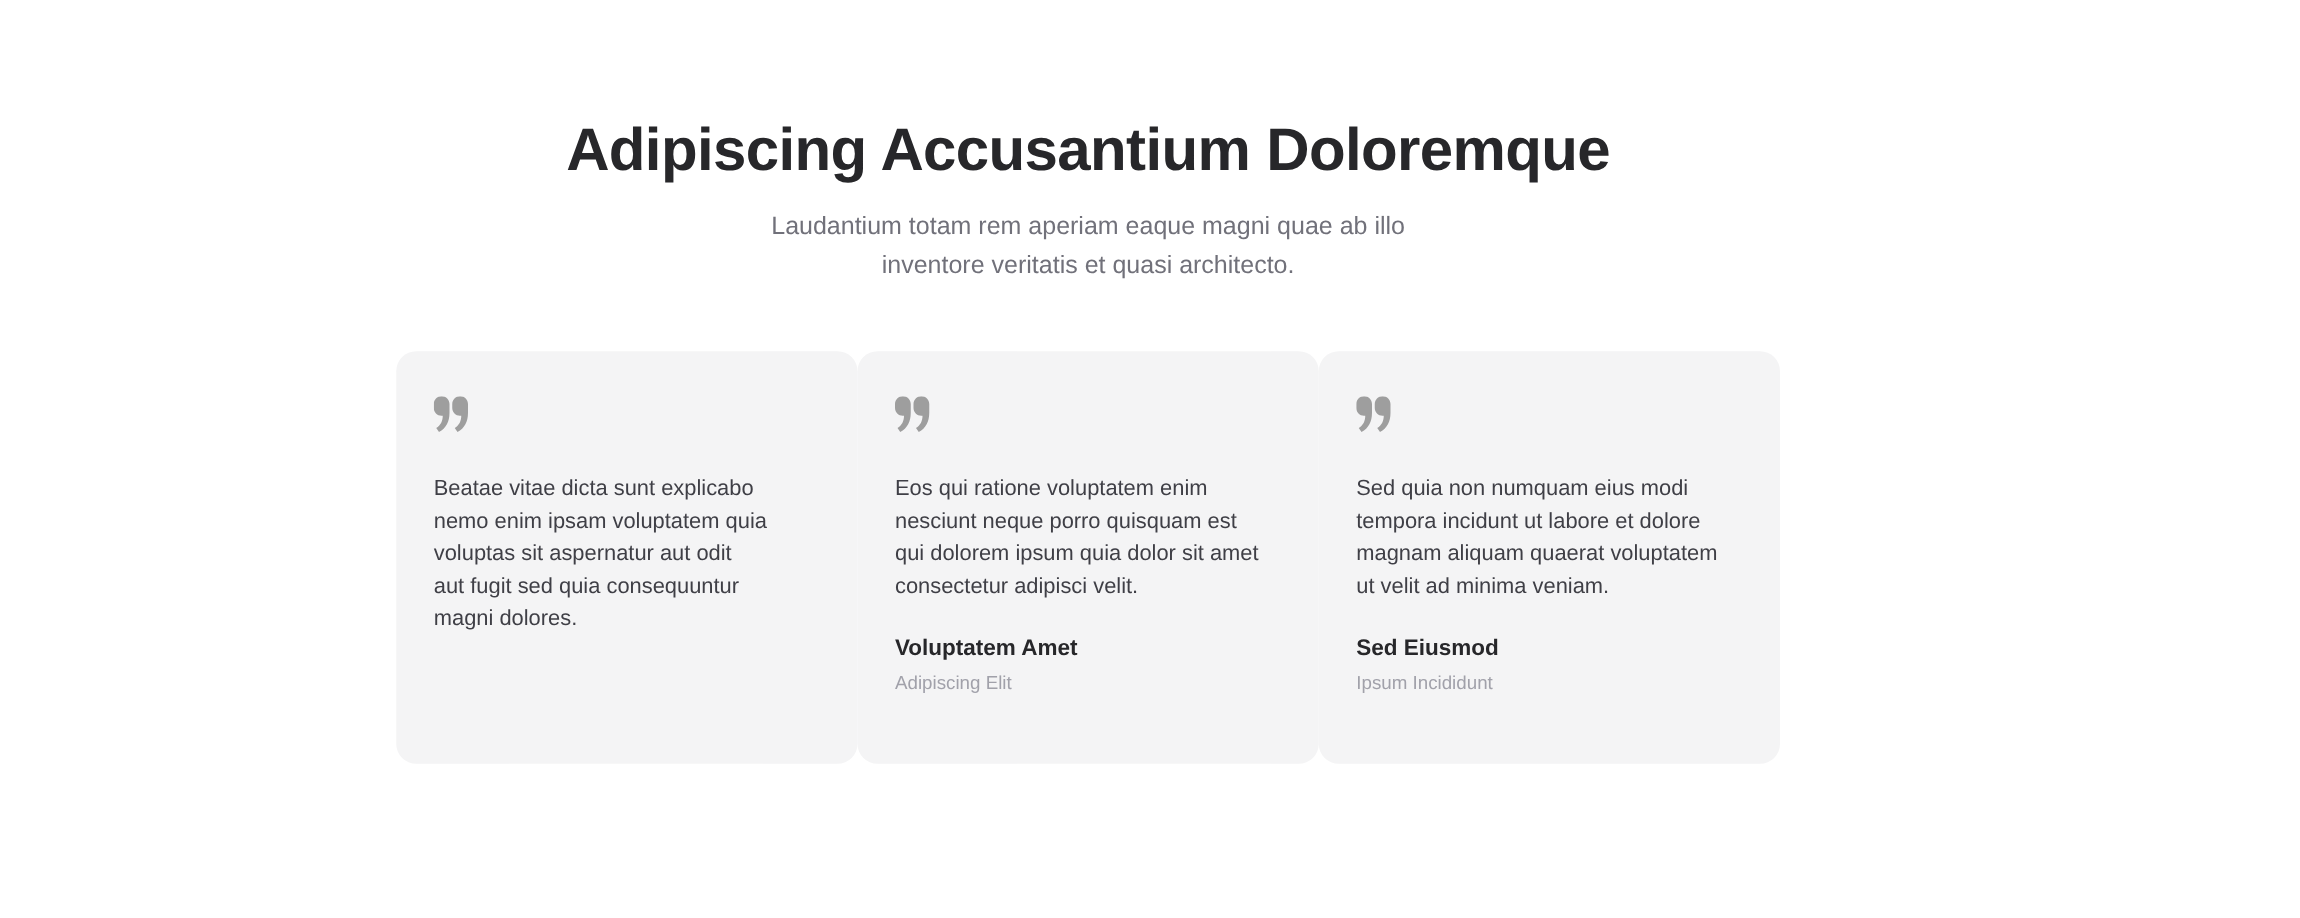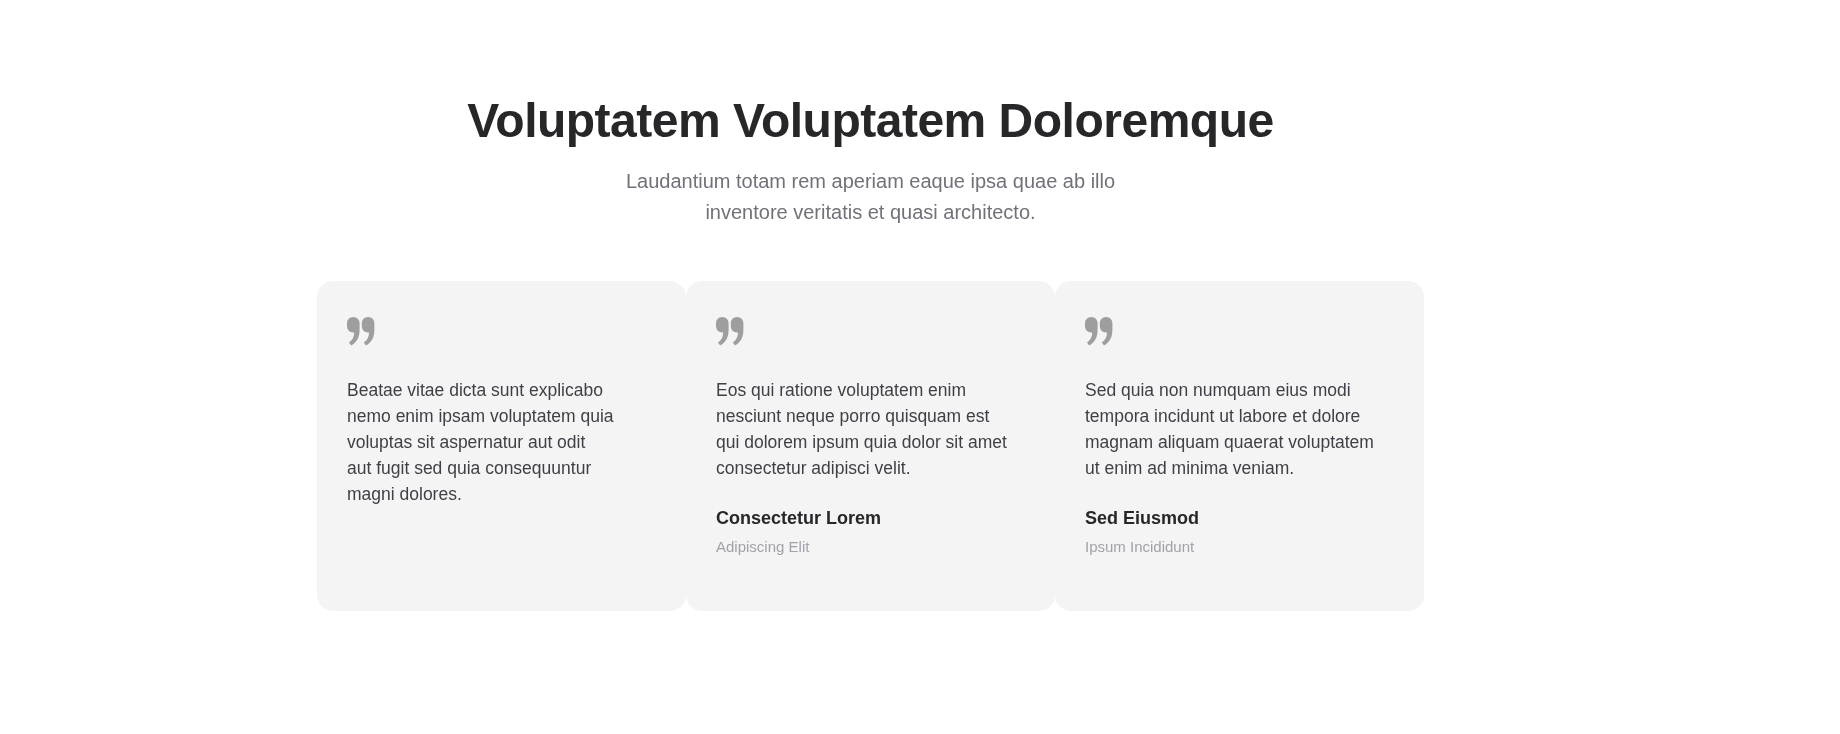--- a/index.html
+++ b/index.html
@@ -71,22 +71,22 @@
     margin: 7px 0 0 0;
     font-size: 15px;
     line-height: 19px;
     color: var(--muted-text, #a1a1aa);
   }
 </style>
 </head>
 <body style="background: rgb(255, 255, 255);">
 
 <div class="section">
-  <h1 class="page-title">Voluptatem Voluptatem Doloremque</h1>
-  <p class="page-subtitle">Laudantium totam rem aperiam eaque ipsa quae ab illo
+  <h1 class="page-title">Adipiscing Accusantium Doloremque</h1>
+  <p class="page-subtitle">Laudantium totam rem aperiam eaque magni quae ab illo
 inventore veritatis et quasi architecto.</p>
 
   <div class="cards-grid">
 
     <div class="card">
       <span class="quote-icon">
         <svg width="28" height="29" viewBox="0 0 28 29" xmlns="http://www.w3.org/2000/svg">
           <g style="fill: var(--quote-icon, #9e9e9e);">
             <path d="M6.2 0C2.78 0 0 2.78 0 6.2v3.1c0 3.42 2.78 6.2 6.2 6.2h1c0 4.3-1.7 7.6-5.2 9.9l2.2 3.2c5.7-3.2 8.4-8.3 8.4-15.5V6.2C12.6 2.78 9.82 0 6.4 0Z"></path>
             <path transform="translate(14.8 0)" d="M6.2 0C2.78 0 0 2.78 0 6.2v3.1c0 3.42 2.78 6.2 6.2 6.2h1c0 4.3-1.7 7.6-5.2 9.9l2.2 3.2c5.7-3.2 8.4-8.3 8.4-15.5V6.2C12.6 2.78 9.82 0 6.4 0Z"></path>
@@ -106,35 +106,35 @@
           <g style="fill: var(--quote-icon, #9e9e9e);">
             <path d="M6.2 0C2.78 0 0 2.78 0 6.2v3.1c0 3.42 2.78 6.2 6.2 6.2h1c0 4.3-1.7 7.6-5.2 9.9l2.2 3.2c5.7-3.2 8.4-8.3 8.4-15.5V6.2C12.6 2.78 9.82 0 6.4 0Z"></path>
             <path transform="translate(14.8 0)" d="M6.2 0C2.78 0 0 2.78 0 6.2v3.1c0 3.42 2.78 6.2 6.2 6.2h1c0 4.3-1.7 7.6-5.2 9.9l2.2 3.2c5.7-3.2 8.4-8.3 8.4-15.5V6.2C12.6 2.78 9.82 0 6.4 0Z"></path>
           </g>
         </svg>
       </span>
       <p class="quote-text">Eos qui ratione voluptatem enim
 nesciunt neque porro quisquam est
 qui dolorem ipsum quia dolor sit amet
 consectetur adipisci velit.</p>
-      <p class="author-name">Consectetur Lorem</p>
+      <p class="author-name">Voluptatem Amet</p>
       <p class="author-role">Adipiscing Elit</p>
     </div>
 
     <div class="card">
       <span class="quote-icon">
         <svg width="28" height="29" viewBox="0 0 28 29" xmlns="http://www.w3.org/2000/svg">
           <g style="fill: var(--quote-icon, #9e9e9e);">
             <path d="M6.2 0C2.78 0 0 2.78 0 6.2v3.1c0 3.42 2.78 6.2 6.2 6.2h1c0 4.3-1.7 7.6-5.2 9.9l2.2 3.2c5.7-3.2 8.4-8.3 8.4-15.5V6.2C12.6 2.78 9.82 0 6.4 0Z"></path>
             <path transform="translate(14.8 0)" d="M6.2 0C2.78 0 0 2.78 0 6.2v3.1c0 3.42 2.78 6.2 6.2 6.2h1c0 4.3-1.7 7.6-5.2 9.9l2.2 3.2c5.7-3.2 8.4-8.3 8.4-15.5V6.2C12.6 2.78 9.82 0 6.4 0Z"></path>
           </g>
         </svg>
       </span>
       <p class="quote-text">Sed quia non numquam eius modi
 tempora incidunt ut labore et dolore
 magnam aliquam quaerat voluptatem
-ut enim ad minima veniam.</p>
+ut velit ad minima veniam.</p>
       <p class="author-name">Sed Eiusmod</p>
       <p class="author-role">Ipsum Incididunt</p>
     </div>
 
   </div>
 </div>
 
 </body></html>

